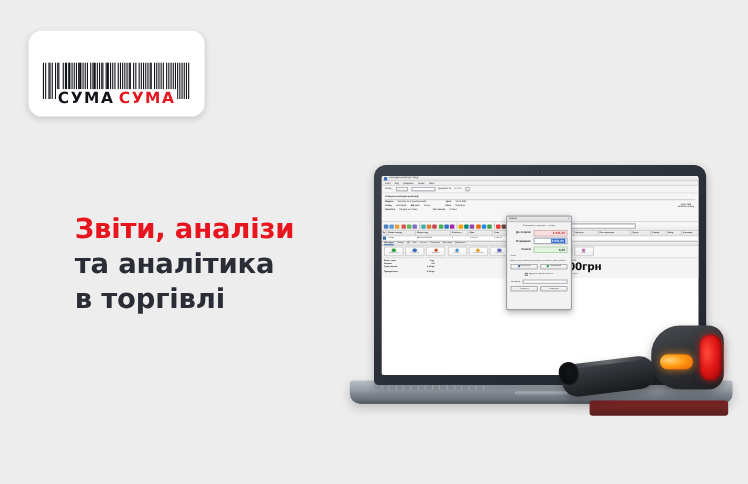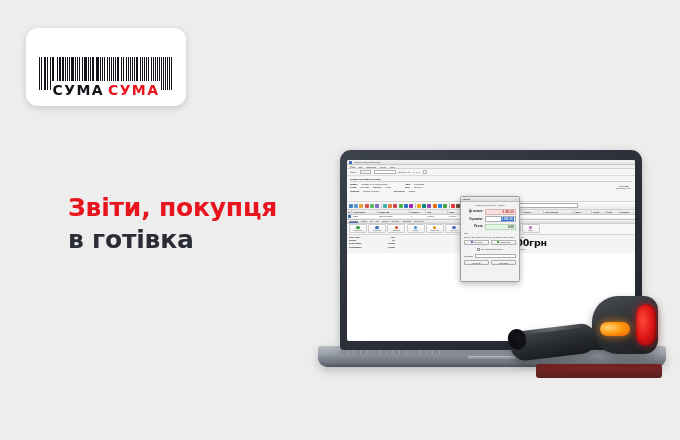--- a/index.html
+++ b/index.html
@@ -368,22 +368,23 @@
         <i style="width: 1px; margin-right: 1px;"></i>
         <i style="width: 1px; margin-right: 2px;"></i>
         <i style="width: 2px; margin-right: 1px;"></i>
       </div>
     <div id="logo-sub">
       <span class="blk">СУМА</span><span class="red">СУМА</span>
     </div>
   </div>
 
   <div id="headline">
-    <span class="l1">Звіти, покупця</span>
-    <span class="l3">в готівка</span>
+    <span class="l1">Звіти, аналізи</span>
+    <span class="l2">та аналітика</span>
+    <span class="l3">в торгівлі</span>
   </div>
 
   <div id="laptop">
 
     <div class="base">
       <div class="kb" id="kb">
           <i style="left: 6.6px;"></i>
           <i style="left: 13.2px;"></i>
           <i style="left: 19.8px;"></i>
           <i style="left: 26.4px;"></i>

